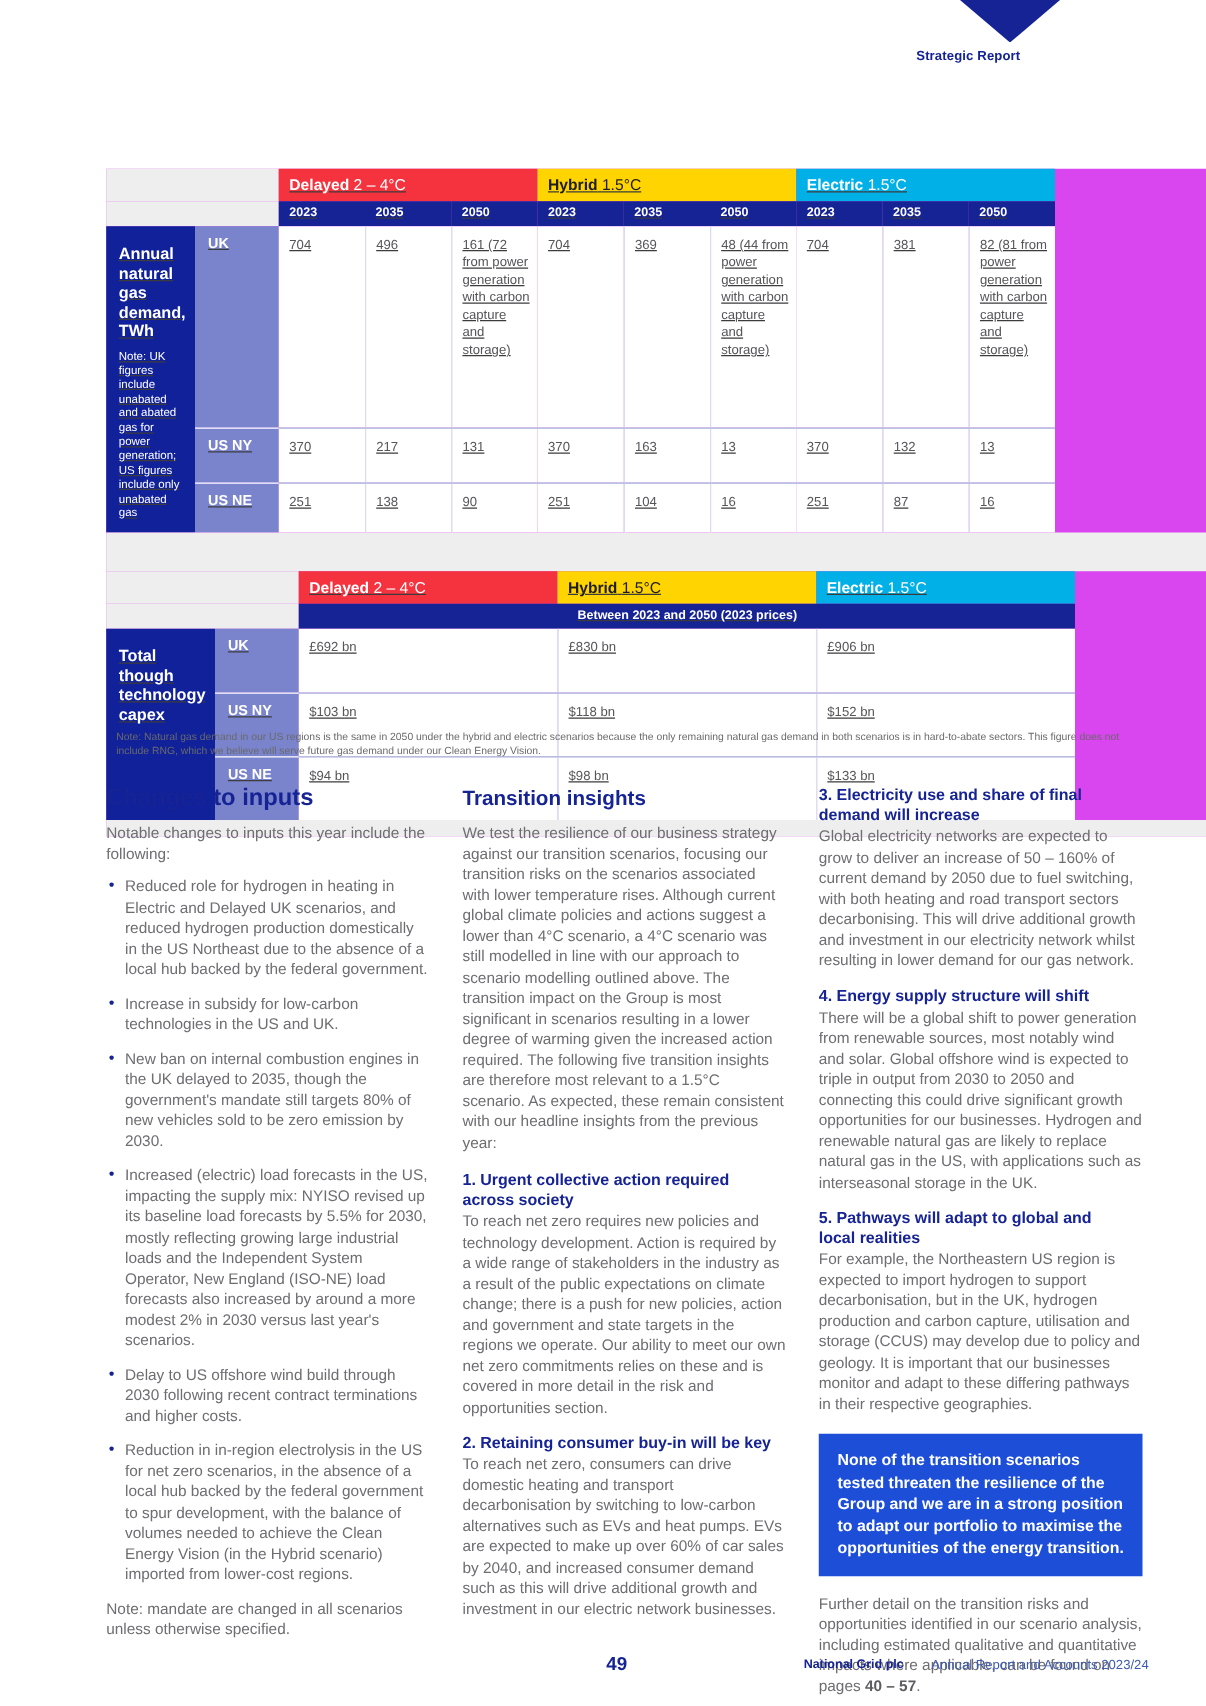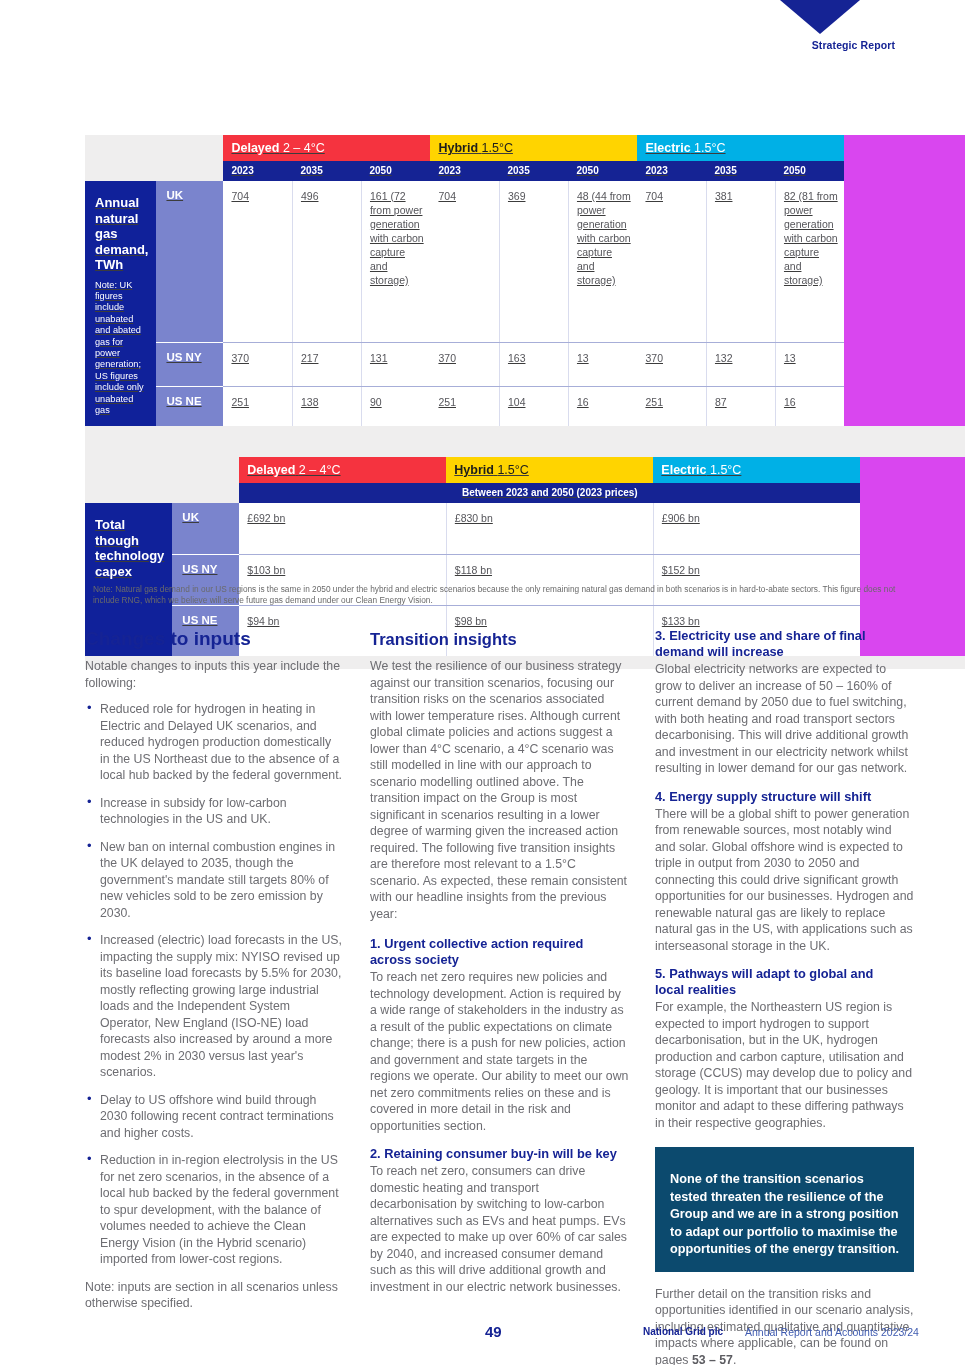--- a/index.html
+++ b/index.html
@@ -11,23 +11,23 @@
     font-family: "Liberation Sans", sans-serif;
     color: #3c3c3c;
     position: relative;
     overflow: hidden;
   }
 
   
   .page-header {
     position: absolute;
     top: 0;
-    right: 70px;
+    right: 82px;
     width: 150px;
-    text-align: right;
+    text-align: left;
   }
   .header-triangle {
     width: 80px;
     height: 34px;
     margin: 0 auto;
     background: #152394;
     clip-path: polygon(0 0, 100% 0, 50% 100%);
   }
   .header-label {
     margin-top: 5px;
@@ -185,26 +185,26 @@
   h3.insight {
     color: #152394;
     font-size: 12.8px;
     font-weight: bold;
     line-height: 16px;
     margin: 12px 12px 1px 0;
   }
   h3.insight.first { margin-top: 14px; }
 
   .callout {
-    background: #0c4a6e;
+    background: #1d4ed8;
     color: #ffffff;
     font-size: 12.7px;
     font-weight: bold;
     line-height: 17.5px;
-    padding: 24px 14px 13px 15px;
+    padding: 13px 14px 13px 15px;
     margin: 16px 0 14px 0;
   }
 
   .bold-ref { font-weight: bold; color: #5c5c61; }
 
   
   .footer { position: absolute; bottom: 20px; left: 0; width: 100%; height: 22px; }
   .page-number {
     position: absolute;
     left: 485px;
@@ -375,21 +375,21 @@
     <h2 class="sec-title">Changes to inputs</h2>
     <p class="body">Notable changes to inputs this year include the following:</p>
     <ul class="bullets">
       <li class="body">Reduced role for hydrogen in heating in Electric and Delayed UK scenarios, and reduced hydrogen production domestically in the US Northeast due to the absence of a local hub backed by the federal government.</li>
       <li class="body">Increase in subsidy for low-carbon technologies in the US and UK.</li>
       <li class="body">New ban on internal combustion engines in the UK delayed to 2035, though the government's mandate still targets 80% of new vehicles sold to be zero emission by 2030.</li>
       <li class="body">Increased (electric) load forecasts in the US, impacting the supply mix: NYISO revised up its baseline load forecasts by 5.5% for 2030, mostly reflecting growing large industrial loads and the Independent System Operator, New England (ISO-NE) load forecasts also increased by around a more modest 2% in 2030 versus last year's scenarios.</li>
       <li class="body">Delay to US offshore wind build through 2030 following recent contract terminations and higher costs.</li>
       <li class="body">Reduction in in-region electrolysis in the US for net zero scenarios, in the absence of a local hub backed by the federal government to spur development, with the balance of volumes needed to achieve the Clean Energy Vision (in the Hybrid scenario) imported from lower-cost regions.</li>
     </ul>
-    <p class="body">Note: inputs are section in all scenarios unless otherwise specified.</p>
+    <p class="body">Note: mandate are changed in all scenarios unless otherwise specified.</p>
   </div>
 
   <div class="col">
     <h2 class="sec-title small">Transition insights</h2>
     <p class="body">We test the resilience of our business strategy against our transition scenarios, focusing our transition risks on the scenarios associated with lower temperature rises. Although current global climate policies and actions suggest a lower than 4°C scenario, a 4°C scenario was still modelled in line with our approach to scenario modelling outlined above. The transition impact on the Group is most significant in scenarios resulting in a lower degree of warming given the increased action required. The following five transition insights are therefore most relevant to a 1.5°C scenario. As expected, these remain consistent with our headline insights from the previous year:</p>
     <h3 class="insight first">1.  Urgent collective action required across society</h3>
     <p class="body">To reach net zero requires new policies and technology development. Action is required by a wide range of stakeholders in the industry as a result of the public expectations on climate change; there is a push for new policies, action and government and state targets in the regions we operate. Our ability to meet our own net zero commitments relies on these and is covered in more detail in the risk and opportunities section.</p>
     <h3 class="insight">2.  Retaining consumer buy-in will be key</h3>
     <p class="body">To reach net zero, consumers can drive domestic heating and transport decarbonisation by switching to low-carbon alternatives such as EVs and heat pumps. EVs are expected to make up over 60% of car sales by 2040, and increased consumer demand such as this will drive additional growth and investment in our electric network businesses.</p>
   </div>
@@ -397,21 +397,21 @@
   <div class="col">
     <h3 class="insight" style="margin-top:0">3.  Electricity use and share of final demand will increase</h3>
     <p class="body">Global electricity networks are expected to grow to deliver an increase of 50 – 160% of current demand by 2050 due to fuel switching, with both heating and road transport sectors decarbonising. This will drive additional growth and investment in our electricity network whilst resulting in lower demand for our gas network.</p>
     <h3 class="insight">4.  Energy supply structure will shift</h3>
     <p class="body">There will be a global shift to power generation from renewable sources, most notably wind and solar. Global offshore wind is expected to triple in output from 2030 to 2050 and connecting this could drive significant growth opportunities for our businesses. Hydrogen and renewable natural gas are likely to replace natural gas in the US, with applications such as interseasonal storage in the UK.</p>
     <h3 class="insight">5.  Pathways will adapt to global and local realities</h3>
     <p class="body">For example, the Northeastern US region is expected to import hydrogen to support decarbonisation, but in the UK, hydrogen production and carbon capture, utilisation and storage (CCUS) may develop due to policy and geology. It is important that our businesses monitor and adapt to these differing pathways in their respective geographies.</p>
 
     <div class="callout">None of the transition scenarios tested threaten the resilience of the Group and we are in a strong position to adapt our portfolio to maximise the opportunities of the energy transition.</div>
 
-    <p class="body"><span>Further detail on the transition risks and opportunities identified in our scenario analysis, including estimated qualitative and quantitative impacts where applicable, can be found on pages </span><span class="bold-ref">53 – 57</span><span>.</span></p>
+    <p class="body"><span>Further detail on the transition risks and opportunities identified in our scenario analysis, including estimated qualitative and quantitative impacts where applicable, can be found on pages </span><span class="bold-ref">40 – 57</span><span>.</span></p>
   </div>
 </div>
 
 <div class="footer">
   <div class="page-number">49</div>
   <div class="footer-brand">National Grid plc</div>
   <div class="footer-report">Annual Report and Accounts 2023/24</div>
 </div>
 
 </body></html>

